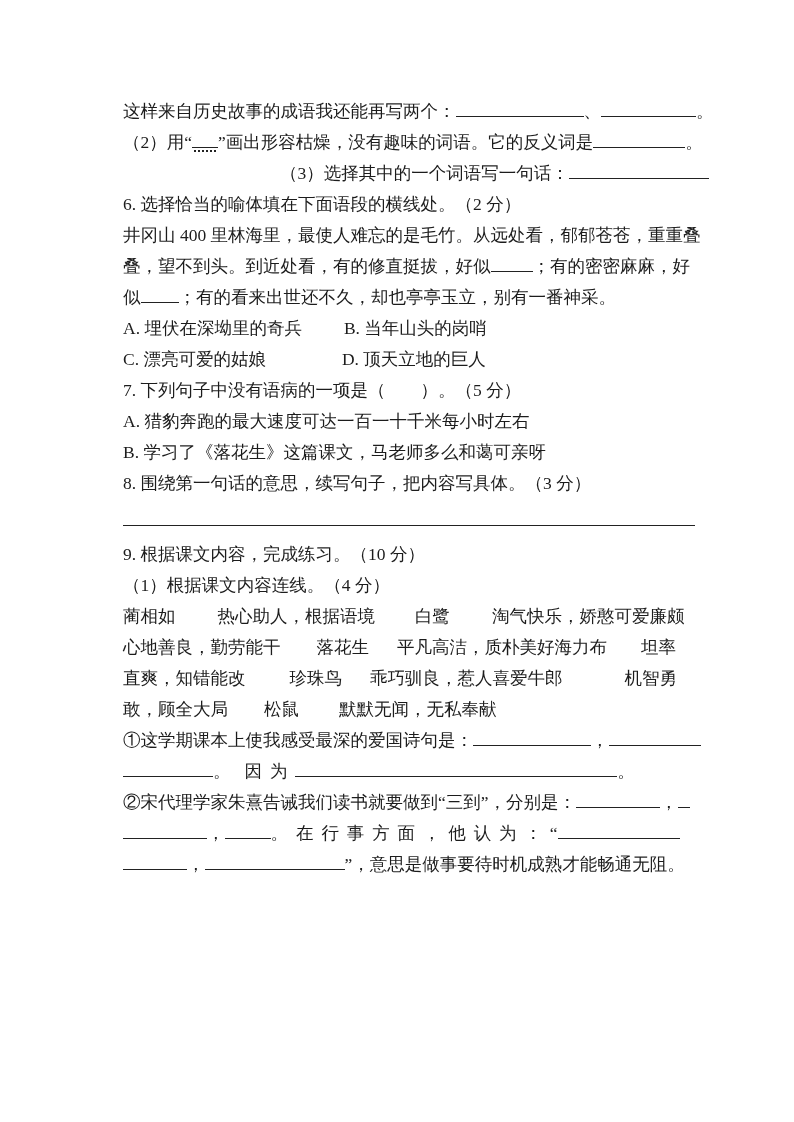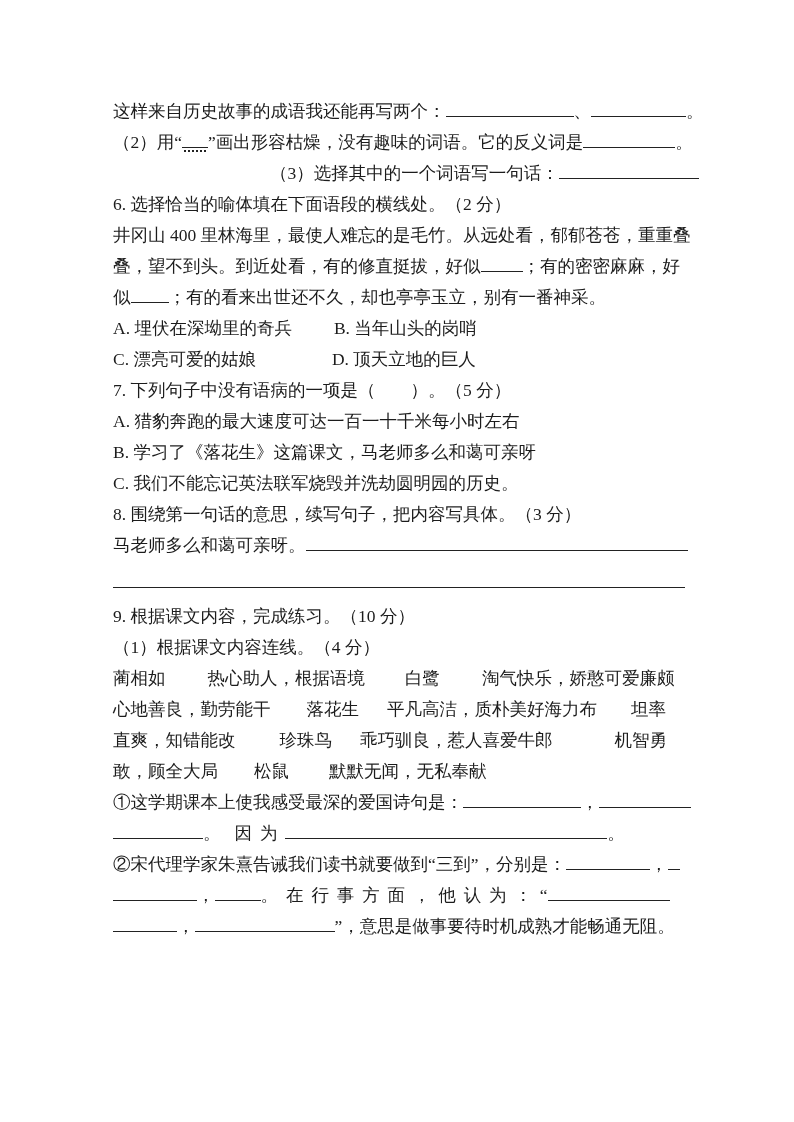--- a/index.html
+++ b/index.html
@@ -17,20 +17,21 @@
     font-family: "Liberation Serif", "DejaVu Serif", serif;
     color: #1c1c1c;
     font-size: 17.5px;
     overflow: hidden;
   }
   .line {
     height: 31px;
     line-height: 31px;
     white-space: nowrap;
     overflow: visible;
+    margin-left: 10px;
   }
   .line span { vertical-align: baseline; }
   .blank {
     display: inline-block;
     height: 15px;
     border-bottom: 1.4px solid #222222;
     vertical-align: baseline;
   }
   .gap {
     display: inline-block;
@@ -61,23 +62,21 @@
     <div class="line" style="padding-left: 157px;"><span class="">（3）选择其中的一个词语写一句话：</span><span class="blank" style="width: 140px;"></span></div>
     <div class="line"><span class="">6. 选择恰当的喻体填在下面语段的横线处。（2 分）</span></div>
     <div class="line"><span class="">井冈山 400 里林海里，最使人难忘的是毛竹。从远处看，郁郁苍苍，重重叠</span></div>
     <div class="line"><span class="">叠，望不到头。到近处看，有的修直挺拔，好似</span><span class="blank" style="width: 42px;"></span><span class="">；有的密密麻麻，好</span></div>
     <div class="line"><span class="">似</span><span class="blank" style="width: 38px;"></span><span class="">；有的看来出世还不久，却也亭亭玉立，别有一番神采。</span></div>
     <div class="line"><span class="">A. 埋伏在深坳里的奇兵</span><span class="gap" style="width: 42px;"></span><span class="">B. 当年山头的岗哨</span></div>
     <div class="line"><span class="">C. 漂亮可爱的姑娘</span><span class="gap" style="width: 76px;"></span><span class="">D. 顶天立地的巨人</span></div>
     <div class="line"><span class="">7. 下列句子中没有语病的一项是（　　）。（5 分）</span></div>
     <div class="line"><span class="">A. 猎豹奔跑的最大速度可达一百一十千米每小时左右</span></div>
     <div class="line"><span class="">B. 学习了《落花生》这篇课文，马老师多么和蔼可亲呀</span></div>
-    <div class="line"><span class="">C. 我们不能忘记英法联军烧毁并洗劫圆明园的历史。</span></div>
     <div class="line"><span class="">8. 围绕第一句话的意思，续写句子，把内容写具体。（3 分）</span></div>
-    <div class="line"><span class="">马老师多么和蔼可亲呀。</span><span class="blank" style="width: 382px;"></span></div>
     <div class="line" style="margin-top: 6px;"><span class="blank" style="width: 572px;"></span></div>
     <div class="line" style="margin-top: 3px;"><span class="">9. 根据课文内容，完成练习。（10 分）</span></div>
     <div class="line"><span class="">（1）根据课文内容连线。（4 分）</span></div>
     <div class="line"><span class="">蔺相如</span><span class="gap" style="width: 42px;"></span><span class="">热心助人，根据语境</span><span class="gap" style="width: 40px;"></span><span class="">白鹭</span><span class="gap" style="width: 42px;"></span><span class="">淘气快乐，娇憨可爱廉颇</span></div>
     <div class="line"><span class="">心地善良，勤劳能干</span><span class="gap" style="width: 36px;"></span><span class="">落花生</span><span class="gap" style="width: 28px;"></span><span class="">平凡高洁，质朴美好海力布</span><span class="gap" style="width: 34px;"></span><span class="">坦率</span></div>
     <div class="line"><span class="">直爽，知错能改</span><span class="gap" style="width: 44px;"></span><span class="">珍珠鸟</span><span class="gap" style="width: 28px;"></span><span class="">乖巧驯良，惹人喜爱牛郎</span><span class="gap" style="width: 62px;"></span><span class="">机智勇</span></div>
     <div class="line"><span class="">敢，顾全大局</span><span class="gap" style="width: 36px;"></span><span class="">松鼠</span><span class="gap" style="width: 40px;"></span><span class="">默默无闻，无私奉献</span></div>
     <div class="line"><span class="">①这学期课本上使我感受最深的爱国诗句是：</span><span class="blank" style="width: 118px;"></span><span class="">，</span><span class="blank" style="width: 92px;"></span></div>
     <div class="line"><span class="blank" style="width: 90px;"></span><span class="">。</span><span class="gap" style="width: 14px;"></span><span class="spaced">因为</span><span class="blank" style="width: 322px;"></span><span class="">。</span></div>
     <div class="line"><span class="">②宋代理学家朱熹告诫我们读书就要做到“三到”，分别是：</span><span class="blank" style="width: 84px;"></span><span class="">，</span><span class="blank" style="width: 12px;"></span></div>

